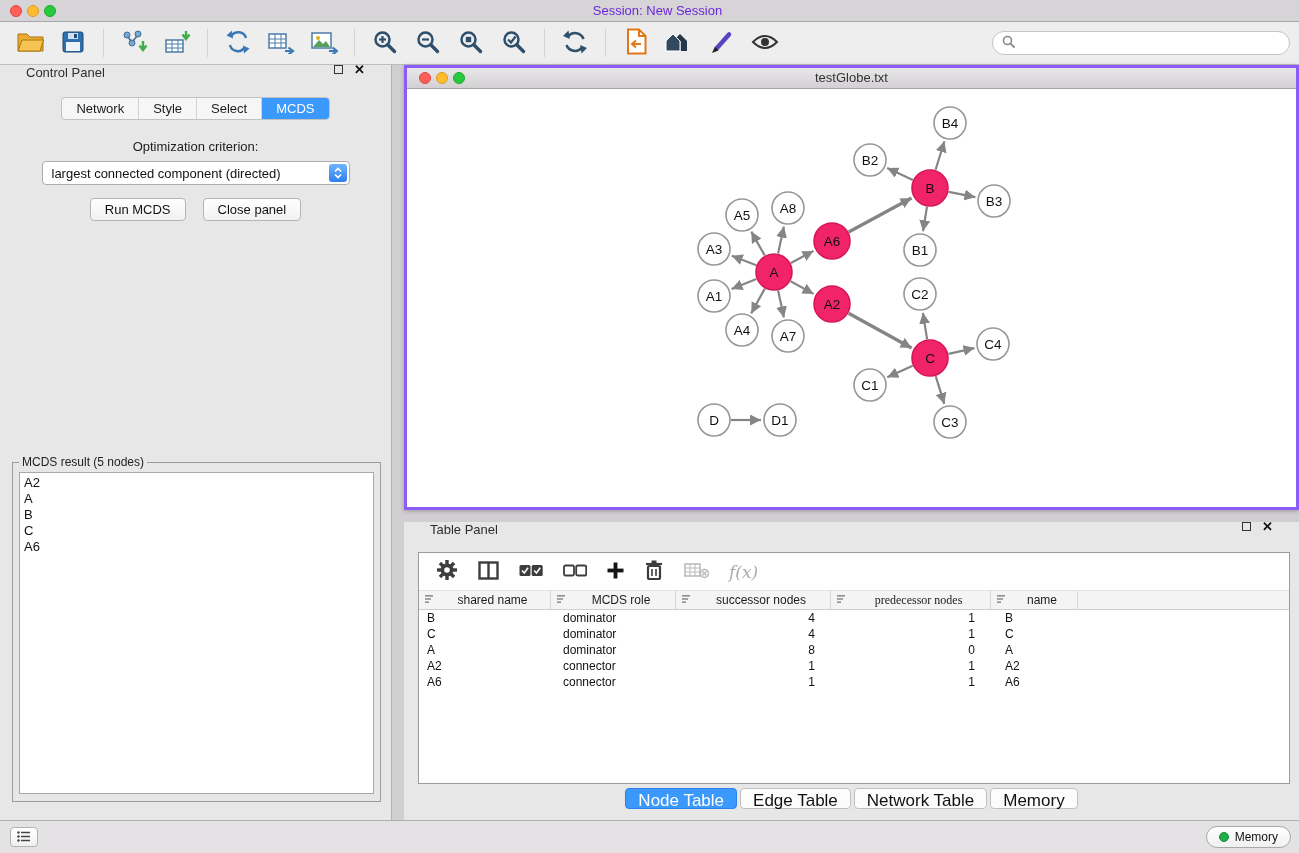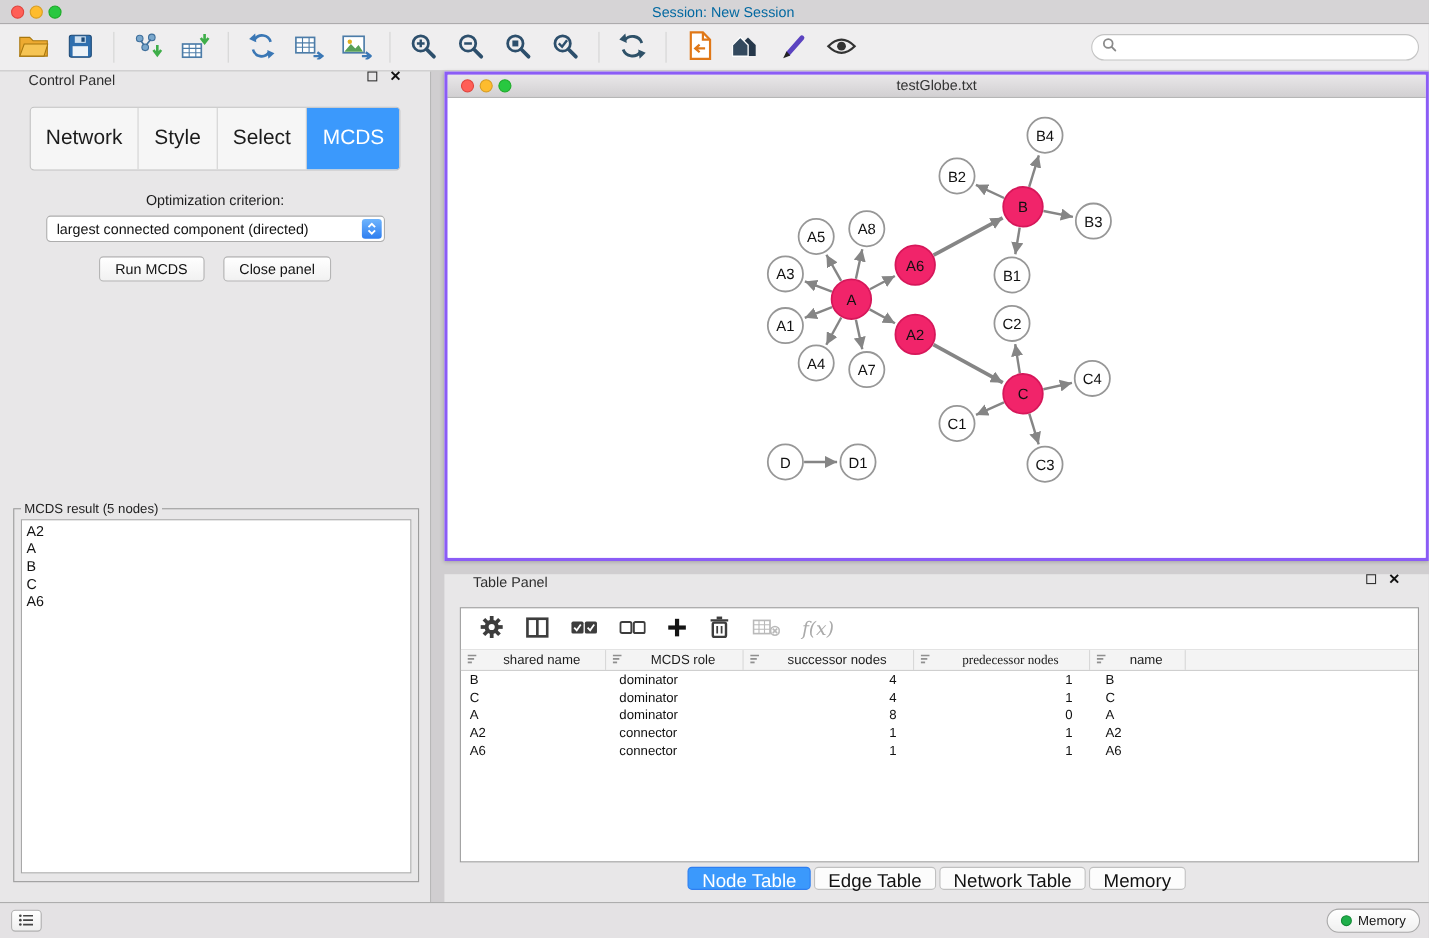--- a/index.html
+++ b/index.html
@@ -2,21 +2,21 @@
 <html><head>
 <meta charset="utf-8">
 <style>
   * { margin:0; padding:0; box-sizing:border-box; }
   html,body { width:1299px; height:853px; overflow:hidden; font-family:"Liberation Sans",sans-serif; background:#d0ced0; position:relative; }
   button { font-family:"Liberation Sans",sans-serif; }
 
   
   #titlebar { position:absolute; left:0; top:0; width:1299px; height:22px;
     background:linear-gradient(#dedcde,#cecccе),#d6d4d6; background-color:#d6d4d6; border-bottom:1px solid #a9a7a9; }
-  #titlebar .tb-title { line-height:21px; text-align:center; font-size:13px; color:#0369a1;margin-left:16px; }
+  #titlebar .tb-title { line-height:21px; text-align:center; font-size:13px; color:#6d28d9;margin-left:16px; }
   .tl { position:absolute; top:5px; width:12px; height:12px; border-radius:50%; }
   .tl.red    { left:10px; background:#ff5f57; border:1px solid #e0443e; }
   .tl.yellow { left:27px; background:#febc2e; border:1px solid #d89e24; }
   .tl.green  { left:44px; background:#28c840; border:1px solid #1eab29; }
 
   
   #toolbar { position:absolute; left:0; top:22px; width:1299px; height:43px; background:#efeeef;
     border-bottom:1px solid #bdbdbd; display:flex; align-items:center; padding:0 12px; gap:7px; }
   .tb-btn { width:36px; height:34px; display:flex; align-items:center; justify-content:center;
     background:none; border:none; cursor:default; flex:0 0 auto; }
@@ -29,21 +29,21 @@
   .panel-header { height:26px; display:flex; padding:0 26px; font-size:13px; color:#2e2e2e; }
   .panel-header .ph-title { flex:1; }
   .ph-float { width:9px; height:9px; border:1.5px solid #333; margin-right:11px; display:inline-block; }
   .ph-close { font-size:13px; font-weight:bold; color:#111; line-height:9px; }
 
   
   #control-panel { position:absolute; left:0; top:65px; width:392px; height:755px; background:#e8e7e8;
     border-right:1px solid #b2b2b2; }
   .cp-tabs { display:flex; justify-content:center; margin-top:6px; }
   .cp-tabs-strip { display:inline-flex; border:1px solid #c2c2c2; border-radius:4px; background:#f6f6f6; overflow:hidden; }
-  .cp-tab { border:none; background:transparent; font-size:19px; color:#1c1c1c; padding:17px 14px; border-right:1px solid #d2d2d2; }
+  .cp-tab { border:none; background:transparent; font-size:13px; color:#1c1c1c; padding:3px 14px; border-right:1px solid #d2d2d2; }
   .cp-tab:last-child { border-right:none; }
   .cp-tab.active { background:#3b99fc; color:#fff; }
   .cp-opt-label { text-align:center; margin-top:19px; font-size:13px; color:#1d1d1d; }
   .cp-dd-wrap { display:flex; justify-content:center; margin-top:7px; }
   .cp-dropdown { position:relative; width:308px; height:24px; background:#fff; border:1px solid #adadad;
     border-radius:4px; font-size:13px; color:#111; display:flex; align-items:center; padding:0 26px 0 9px; }
   .cp-dd-stepper { position:absolute; right:2px; top:2px; width:18px; height:18px; border-radius:3px;
     background:linear-gradient(#6fb5fd,#2e7ef0); display:flex; flex-direction:column; align-items:center; justify-content:center; }
   .cp-dd-stepper svg { display:block; }
   .cp-buttons { display:flex; justify-content:center; gap:17px; margin-top:13px; }

